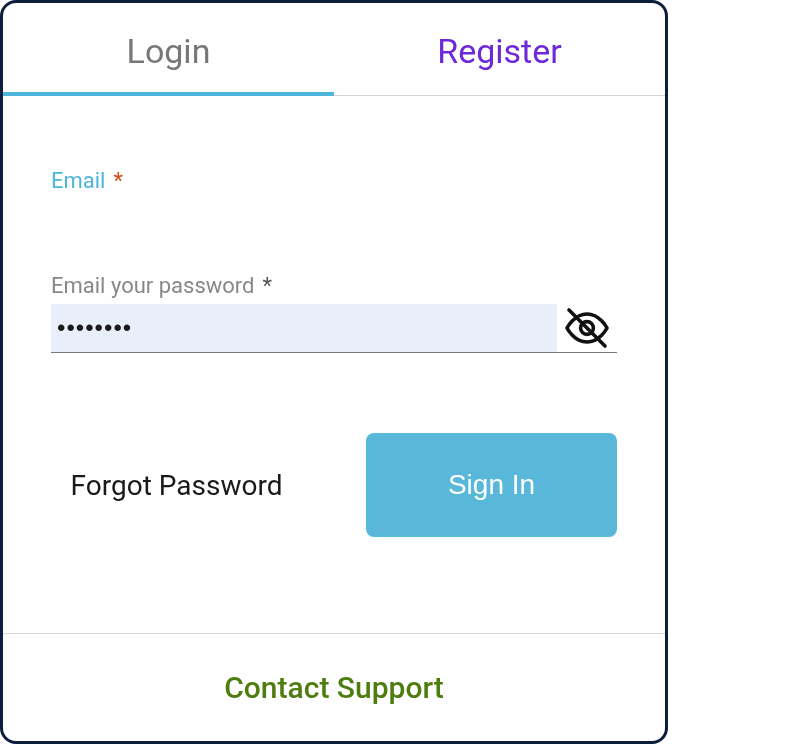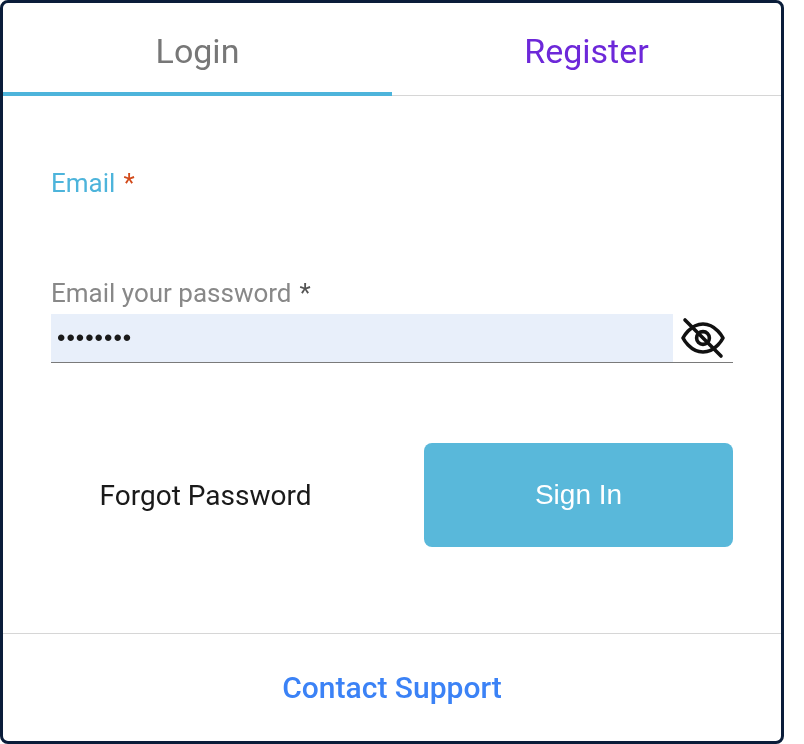--- a/index.html
+++ b/index.html
@@ -8,24 +8,24 @@
       box-sizing: border-box;
     }
     body {
       font-family: -apple-system, BlinkMacSystemFont, "Segoe UI", Roboto, Helvetica, Arial, sans-serif;
       background: #fff;
       width: 804px;
       height: 744px;
       overflow: hidden;
     }
     .window {
-      width: 784px;
+      width: 668px;
       height: 744px;
       border: 3px solid #0a1d3a;
-      border-radius: 8px;
+      border-radius: 16px;
       background: #fff;
       display: flex;
       flex-direction: column;
     }
     .tabs {
       display: flex;
       border-bottom: 1px solid #d6d6d6;
     }
     .tab {
       flex: 1;
@@ -51,21 +51,21 @@
     }
     .form-area {
       padding: 72px 48px 0 48px;
       flex: 1;
     }
     .field {
       margin-bottom: 80px;
       position: relative;
     }
     .field-label {
-      font-size: 26px;
+      font-size: 22px;
       color: #888;
       margin-bottom: 6px;
       display: flex;
       align-items: center;
       gap: 4px;
     }
     .field-label.focused {
       color: #4db4db;
     }
     .req {
@@ -126,21 +126,21 @@
       border-radius: 8px;
       font-size: 28px;
       font-weight: 500;
       padding: 36px 0;
       cursor: pointer;
     }
     .support-bar {
       border-top: 1px solid #d6d6d6;
       text-align: center;
       font-size: 30px;
-      color: #3b82f6;
+      color: #4d7c0f;
       padding: 36px 0;
       cursor: pointer;
       font-weight: 500;
     }
   </style>
 </head>
 <body>
 
 <div class="window">
 

